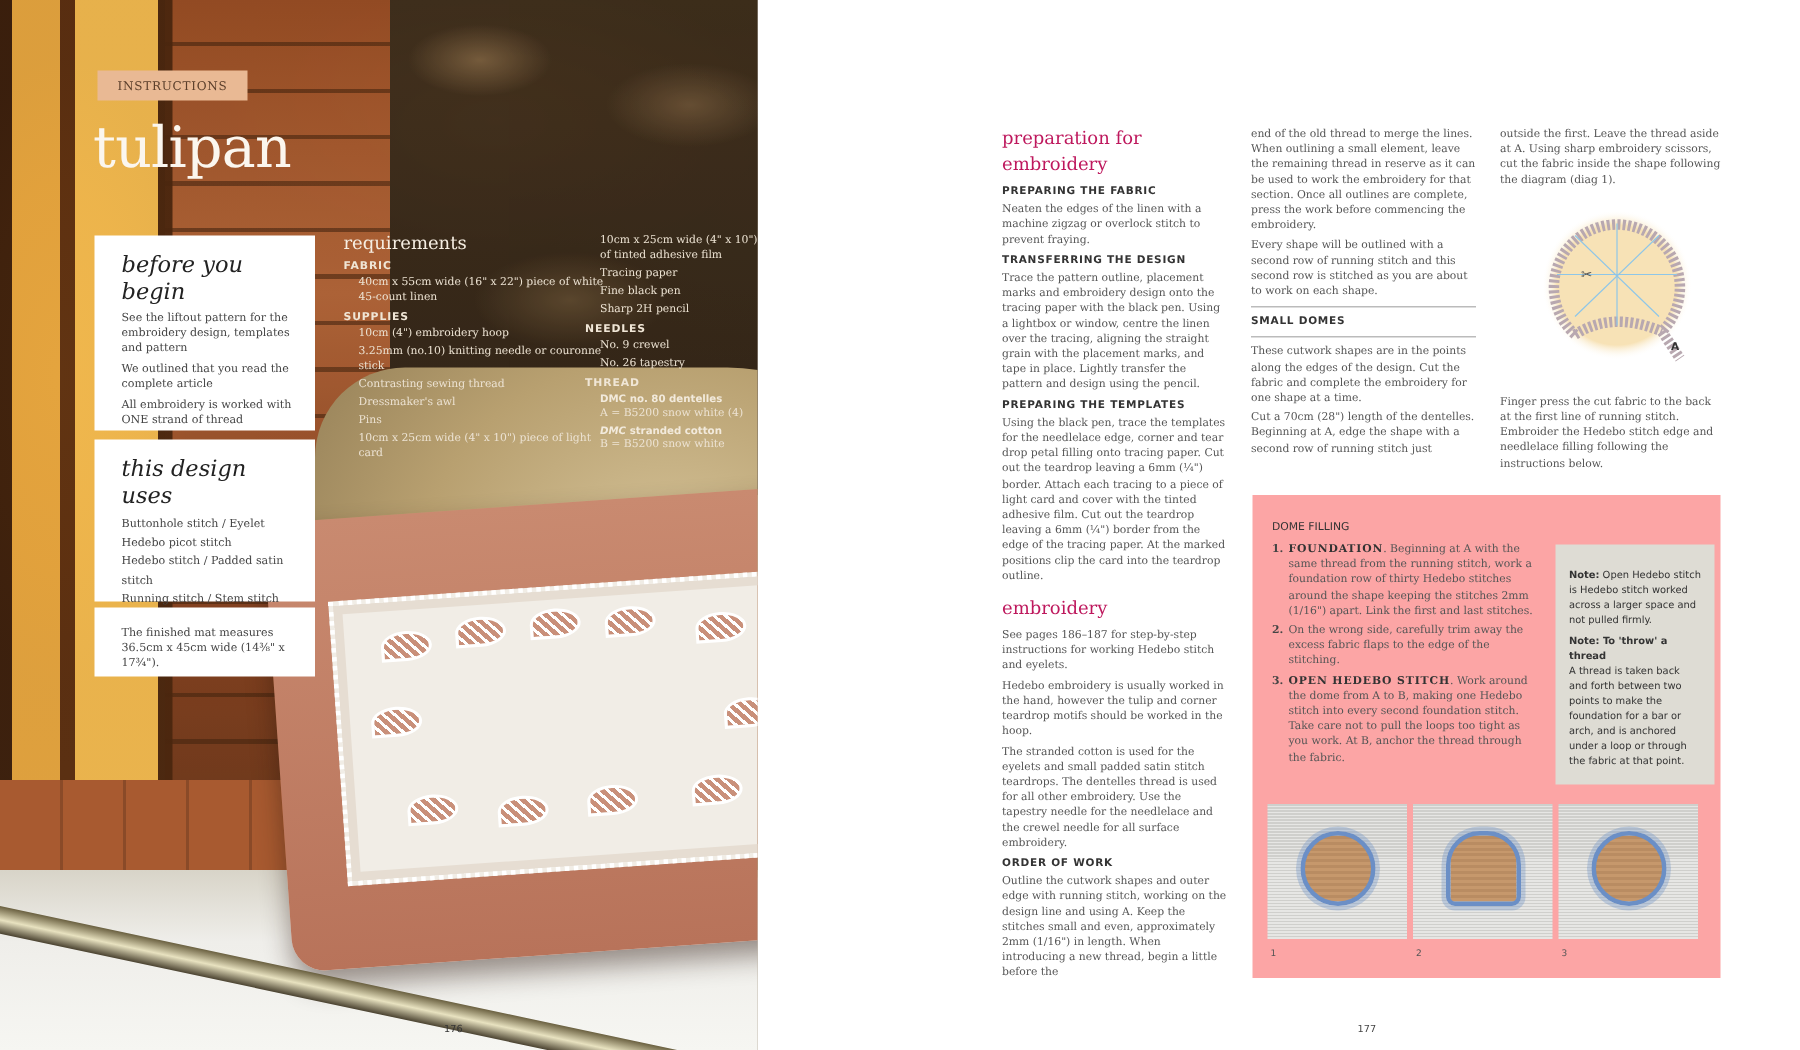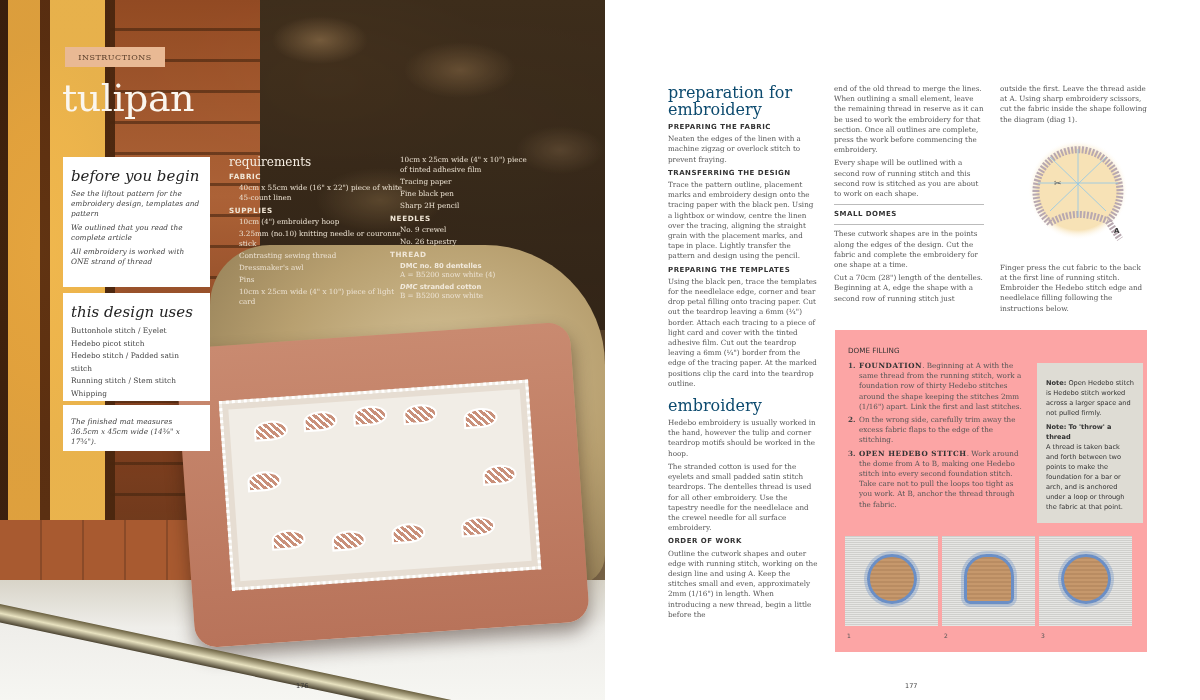--- a/index.html
+++ b/index.html
@@ -1,21 +1,21 @@
 <!DOCTYPE html>
 <html><head>
 <meta charset="utf-8">
 <style>
   * { box-sizing: border-box; margin: 0; padding: 0; }
   html, body { width: 1200px; height: 700px; overflow: hidden; background: #fff; }
   body { font-family: "DejaVu Serif", serif; color: #333; position: relative; }
 
   
   .left-page {
-    position: absolute; left: 0; top: 0; width: 605px; height: 700px; overflow: hidden;
+    position: absolute; left: 0; top: 0; width: 505px; height: 700px; overflow: hidden;
     background:
       radial-gradient(ellipse 120px 280px at 40px 250px, #e8a640 0%, #b06a1c 45%, transparent 75%),
       radial-gradient(ellipse 260px 140px at 330px 80px, #6b4a2a 0%, transparent 70%),
       radial-gradient(ellipse 200px 160px at 500px 130px, #4a3a25 0%, transparent 70%),
       linear-gradient(180deg, #3a2a1a 0%, #4a3520 40%, #6a5232 70%, #8a7a62 100%);
   }
   .brick-wall {
     position: absolute; left: 110px; top: 0; width: 150px; height: 560px;
     background:
       repeating-linear-gradient(180deg, transparent 0 28px, rgba(60,30,10,.55) 28px 31px),
@@ -79,27 +79,27 @@
     background: #e9b994; color: #5a3e2a;
     font-family: "DejaVu Serif", serif; font-size: 8px; letter-spacing: .5px;
     display: flex; align-items: center; justify-content: center;
   }
   .title {
     position: absolute; left: 62px; top: 76px;
     font-family: "DejaVu Serif", serif; font-size: 38px; color: #fbf6ee; letter-spacing: -0.5px;
   }
 
   .box {
-    position: absolute; left: 63px; background: #fff; padding: 10px 10px 8px 8px;
+    position: absolute; left: 63px; background: #fff; padding: 10px 10px 8px 18px;
   }
   .box h2 {
     font-family: "DejaVu Serif", serif; font-style: italic; font-weight: normal;
     font-size: 15px; color: #222; margin-bottom: 4px;
   }
-  .box p { font-size: 7.4px; line-height: 10px; color: #444; margin-bottom: 4px; font-style: italic; }
+  .box p { font-size: 7.4px; line-height: 10px; color: #444; margin-bottom: 4px; }
   .box-before { top: 157px; width: 147px; height: 130px; }
   .box-uses { top: 293px; width: 147px; height: 108px; }
   .box-finish { top: 405px; width: 147px; height: 46px; padding-top: 12px; }
   .box-uses .row { font-size: 7.4px; line-height: 12.5px; color: #444; }
 
   .req {
     position: absolute; left: 229px; top: 155px; width: 175px; color: #efe6d6;
   }
   .req h2 {
     font-family: "DejaVu Serif", serif; font-weight: normal; font-size: 12px; color: #f6eee2; margin-bottom: 2px;
@@ -111,21 +111,21 @@
   .req2 { position: absolute; left: 390px; top: 155px; width: 140px; color: #efe6d6; }
   .req2 .sub { font-family: "DejaVu Sans", sans-serif; font-size: 6.8px; font-weight: bold; padding-left: 10px; color: #f2eadc; margin-top: 3px; }
   .req2 .sub i { font-style: italic; }
 
   .pageno { position: absolute; top: 682px; font-family: "DejaVu Sans", sans-serif; font-size: 6.5px; color: #444; }
 
   
   .right-page { position: absolute; left: 605px; top: 0; width: 595px; height: 700px; background: #fff; }
   .col { position: absolute; font-size: 7.2px; line-height: 10.2px; color: #555; }
   .col p { margin-bottom: 3px; }
-  .col h1 { font-family: "DejaVu Serif", serif; font-weight: normal; font-size: 16px; line-height: 17px; color: #0c4a6e; margin-bottom: 4px; }
+  .col h1 { font-family: "DejaVu Serif", serif; font-weight: normal; font-size: 12px; line-height: 17px; color: #be185d; margin-bottom: 4px; }
   .col h3 { font-family: "DejaVu Sans", sans-serif; font-size: 7px; letter-spacing: .5px; font-weight: bold; color: #333; margin: 3px 0 2px; }
   .col1 { left: 63px; top: 84px; width: 150px; }
   .col2 { left: 229px; top: 84px; width: 150px; }
   .col3 { left: 395px; top: 84px; width: 150px; }
   .rule { border-top: 1px solid #bbb; margin: 5px 0 4px; }
 
   .diagram { position: relative; width: 120px; height: 120px; margin: 10px 0 8px 20px; }
 
   .panel { position: absolute; left: 835px; top: 330px; width: 312px; height: 322px; background: #fca5a5; }
   .panel .ptitle { position: absolute; left: 13px; top: 16px; font-family: "DejaVu Sans", sans-serif; font-size: 7.2px; color: #333; }
@@ -234,20 +234,21 @@
 <div class="right-page">
   <div class="col col1">
     <h1>preparation for embroidery</h1>
     <h3>PREPARING THE FABRIC</h3>
     <p>Neaten the edges of the linen with a machine zigzag or overlock stitch to prevent fraying.</p>
     <h3>TRANSFERRING THE DESIGN</h3>
     <p>Trace the pattern outline, placement marks and embroidery design onto the tracing paper with the black pen. Using a lightbox or window, centre the linen over the tracing, aligning the straight grain with the placement marks, and tape in place. Lightly transfer the pattern and design using the pencil.</p>
     <h3>PREPARING THE TEMPLATES</h3>
     <p>Using the black pen, trace the templates for the needlelace edge, corner and tear drop petal filling onto tracing paper. Cut out the teardrop leaving a 6mm (¼") border. Attach each tracing to a piece of light card and cover with the tinted adhesive film. Cut out the teardrop leaving a 6mm (¼") border from the edge of the tracing paper. At the marked positions clip the card into the teardrop outline.</p>
     <h1 style="margin-top:8px">embroidery</h1>
+    <p>See pages 186–187 for step-by-step instructions for working Hedebo stitch and eyelets.</p>
     <p>Hedebo embroidery is usually worked in the hand, however the tulip and corner teardrop motifs should be worked in the hoop.</p>
     <p>The stranded cotton is used for the eyelets and small padded satin stitch teardrops. The dentelles thread is used for all other embroidery. Use the tapestry needle for the needlelace and the crewel needle for all surface embroidery.</p>
     <h3>ORDER OF WORK</h3>
     <p>Outline the cutwork shapes and outer edge with running stitch, working on the design line and using A. Keep the stitches small and even, approximately 2mm (1/16") in length. When introducing a new thread, begin a little before the</p>
   </div>
 
   <div class="col col2">
     <p>end of the old thread to merge the lines. When outlining a small element, leave the remaining thread in reserve as it can be used to work the embroidery for that section. Once all outlines are complete, press the work before commencing the embroidery.</p>
     <p>Every shape will be outlined with a second row of running stitch and this second row is stitched as you are about to work on each shape.</p>
     <div class="rule"></div>

